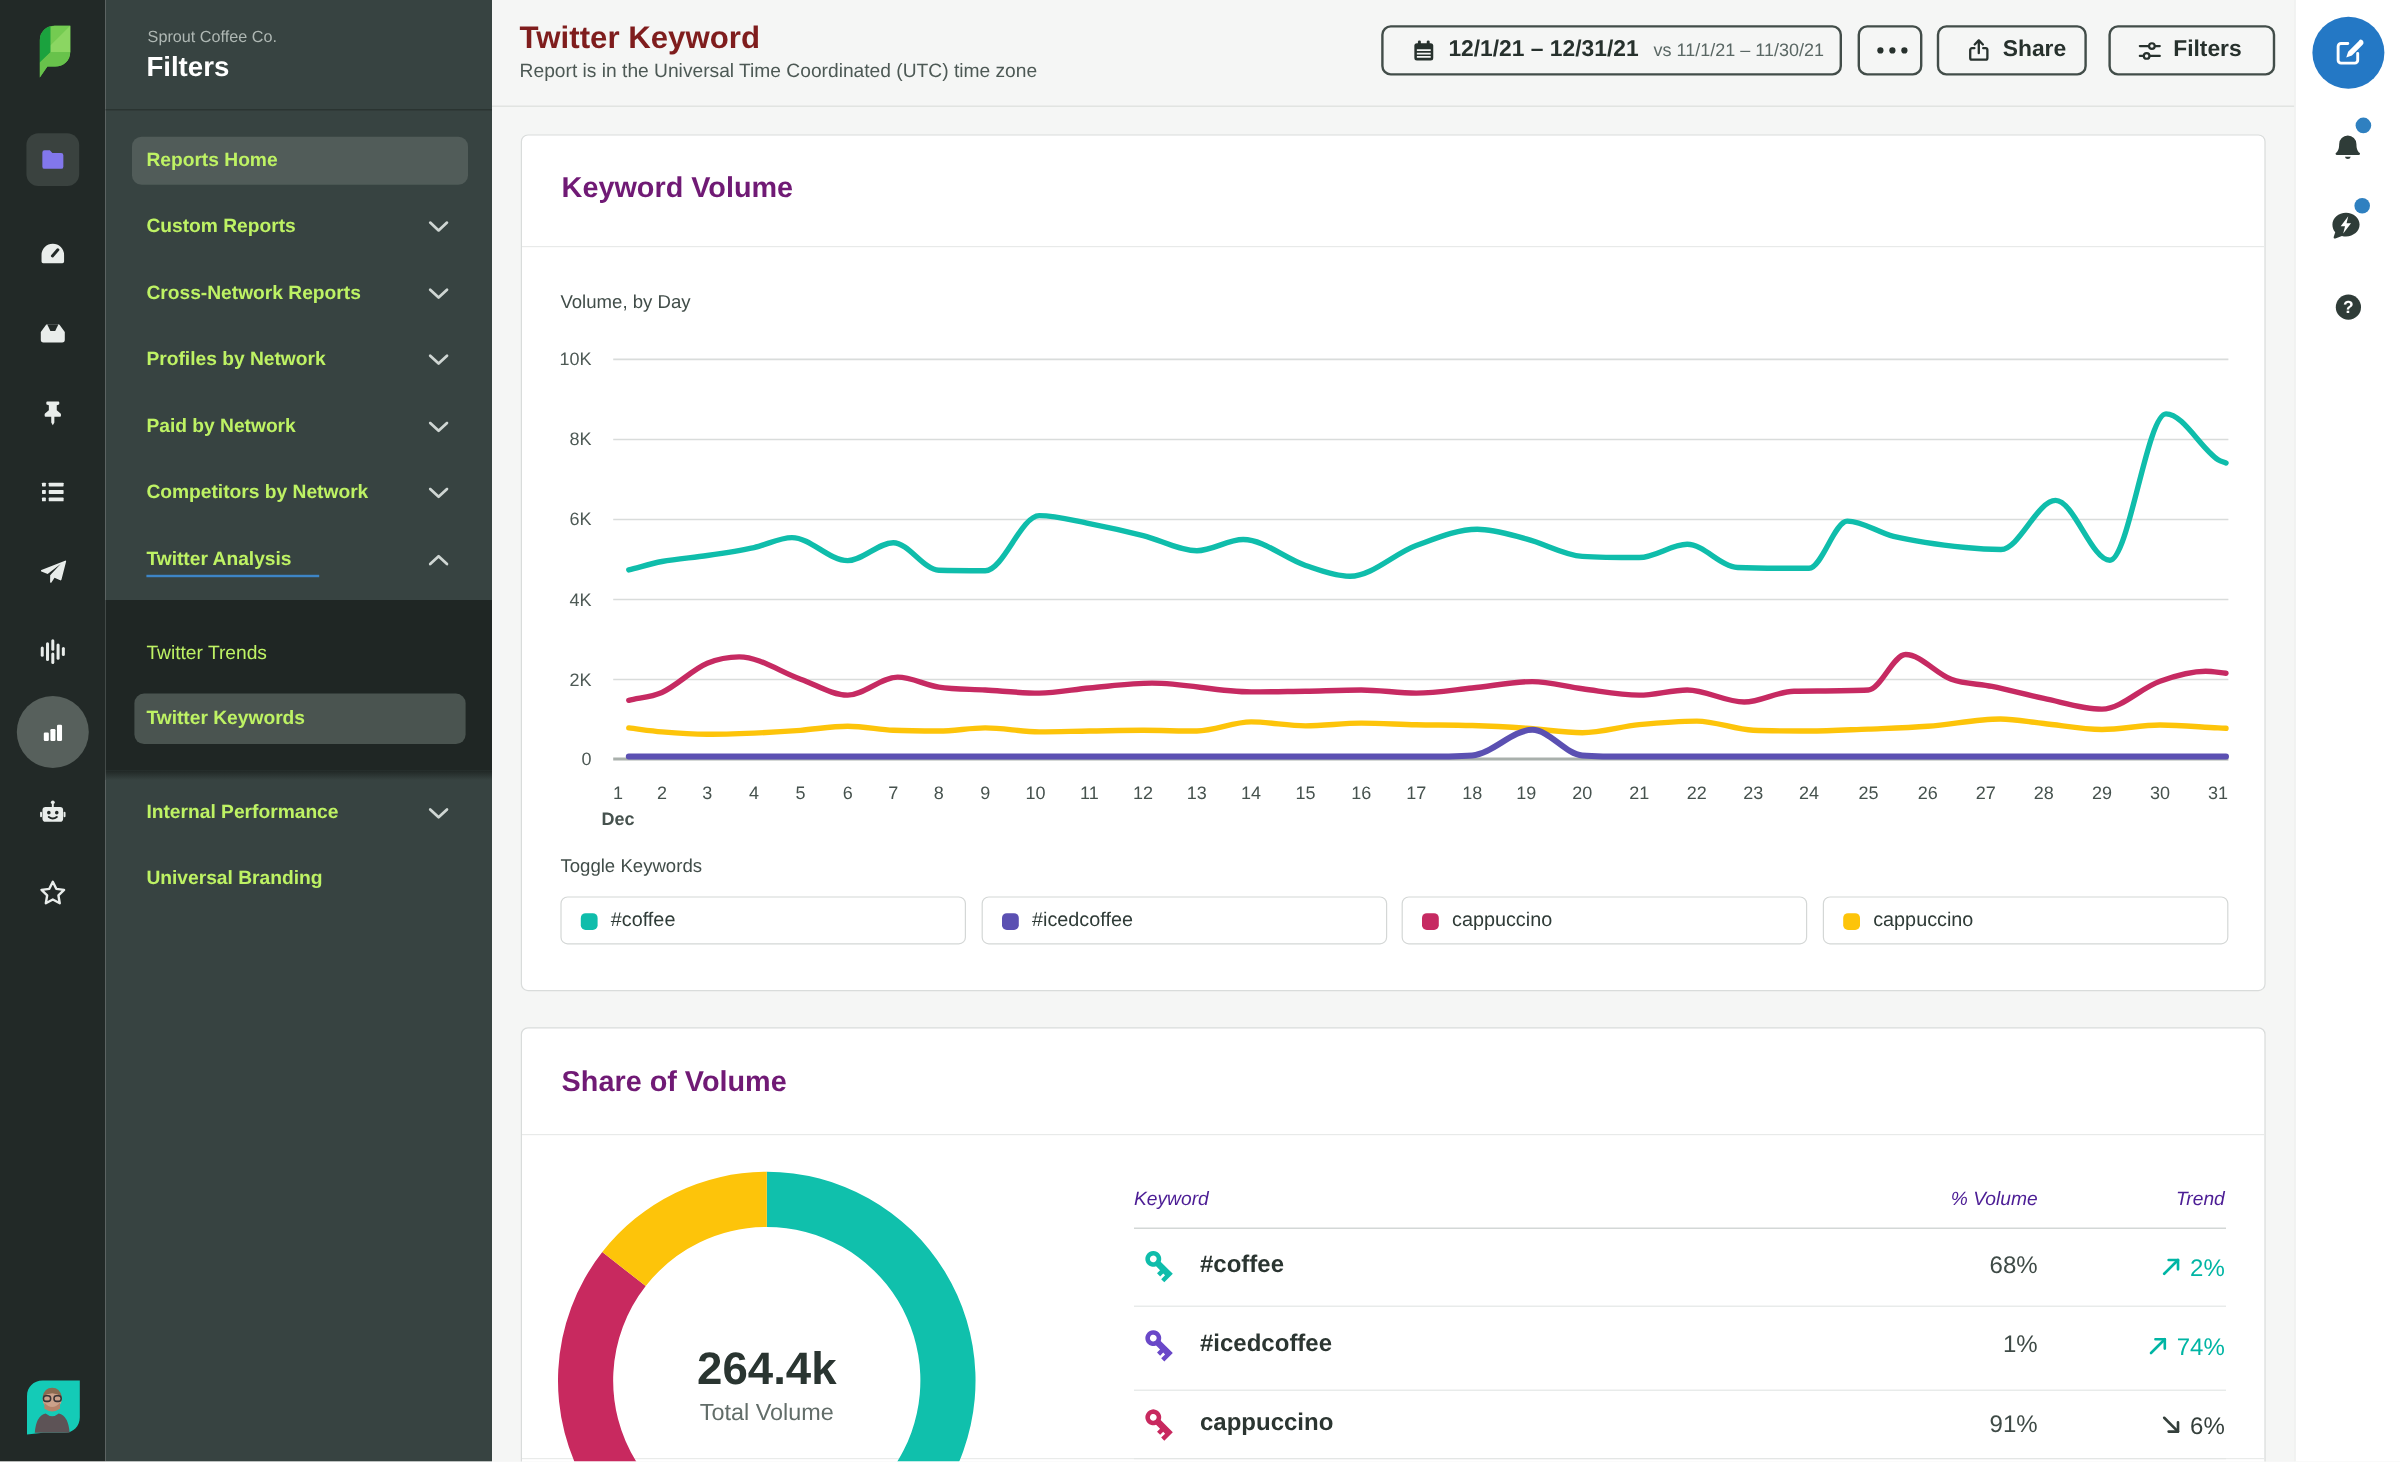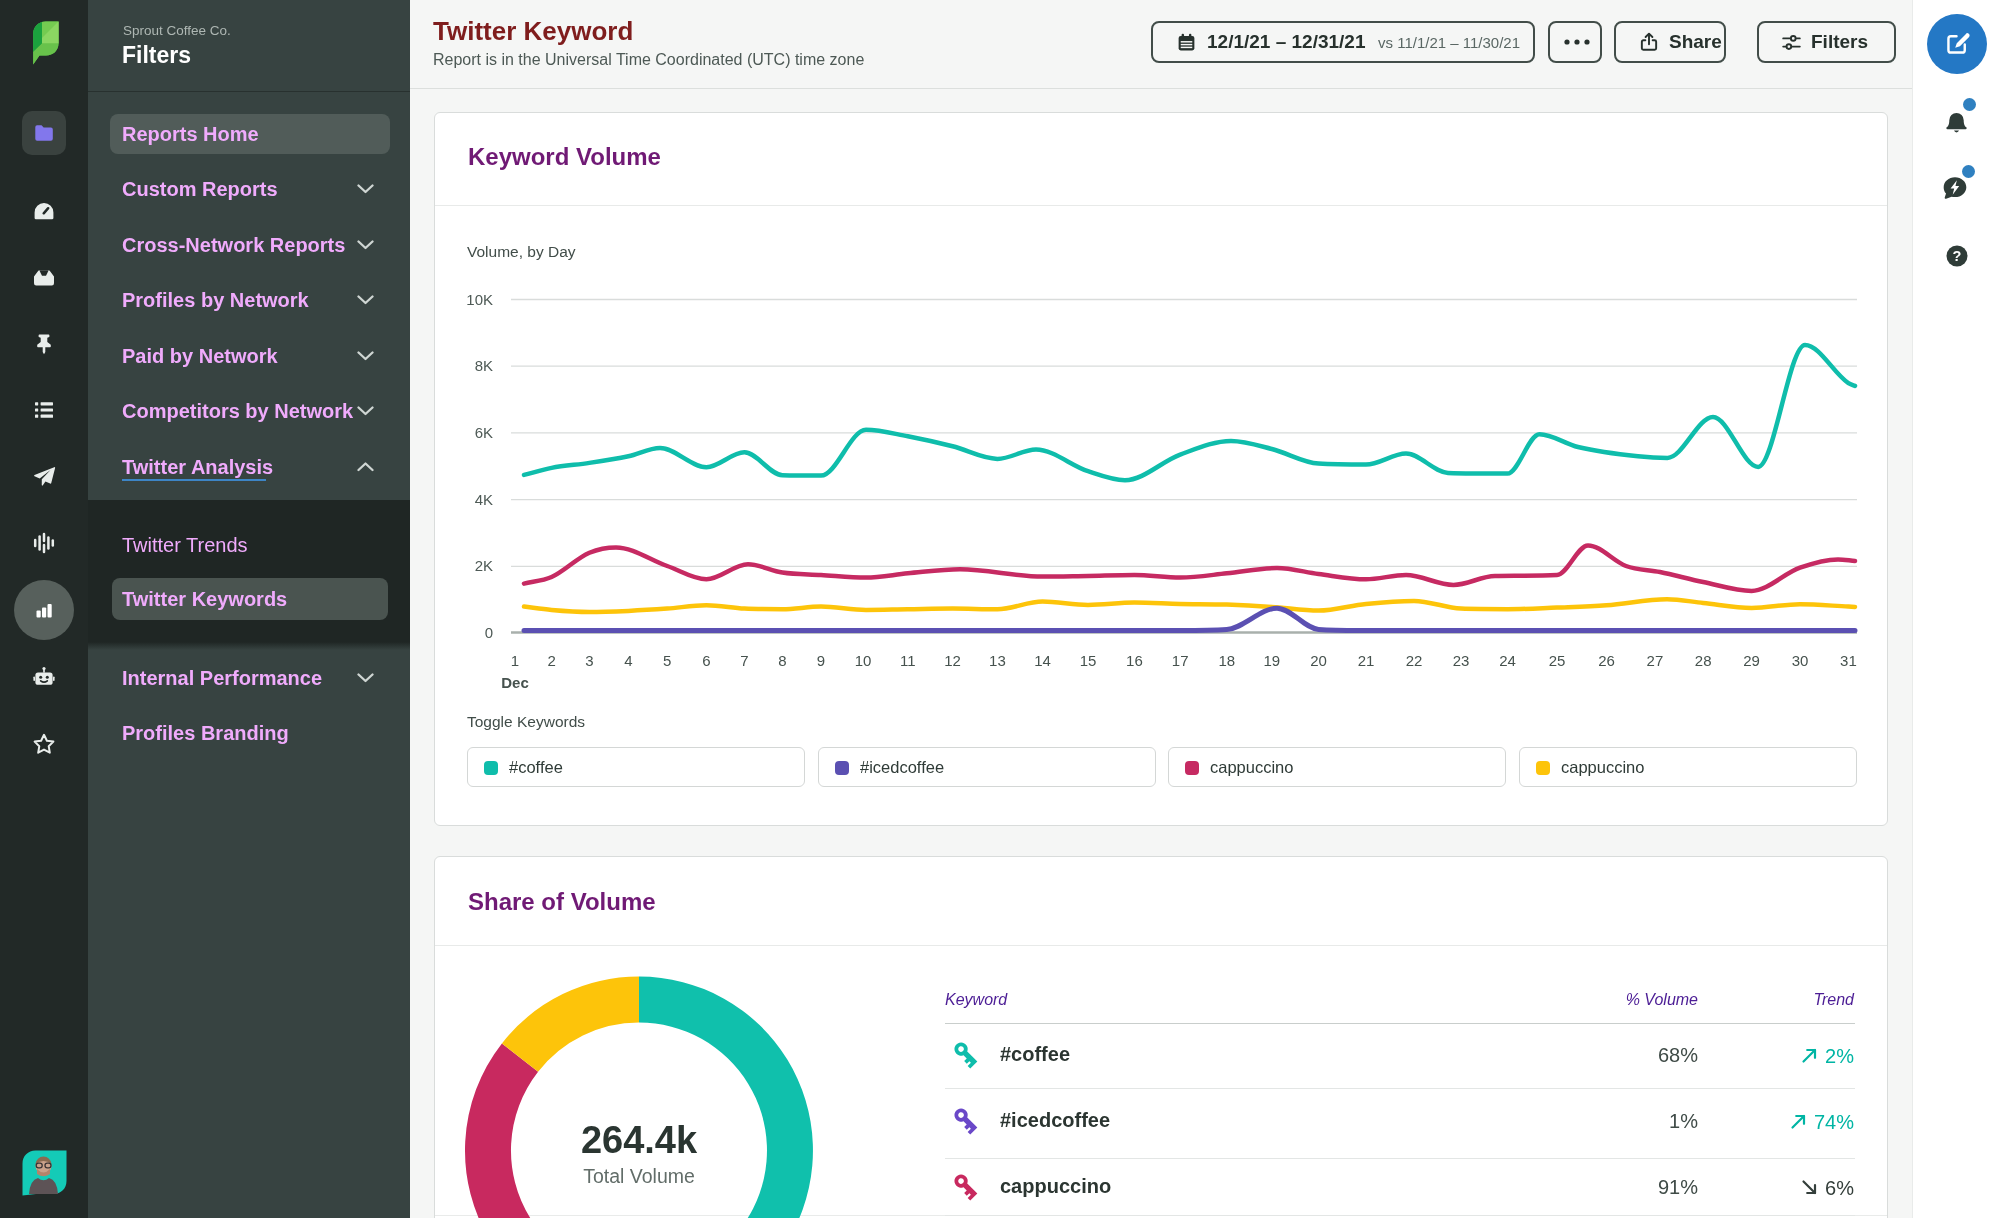--- a/index.html
+++ b/index.html
@@ -2,21 +2,21 @@
 <html><head><meta charset="utf-8">
 <style>
 *{margin:0;padding:0;box-sizing:border-box;}
 body{font-family:"Liberation Sans",sans-serif;}
 #app{position:relative;width:2000px;height:1218px;overflow:hidden;background:#f5f6f5;}
 .abs{position:absolute;}
 #rail{position:absolute;left:0;top:0;width:88px;height:1218px;background:#222927;}
 #side{position:absolute;left:88px;top:0;width:322px;height:1218px;background:#374341;}
 #main{position:absolute;left:410px;top:0;width:1502px;height:1218px;background:#f5f6f5;}
 #rrail{position:absolute;left:1912px;top:0;width:88px;height:1218px;background:#fff;border-left:1px solid #e9ebea;}
-.mi{position:absolute;left:34px;width:276px;height:52px;line-height:40px;font-size:20px;font-weight:700;color:#f0abfc;}
+.mi{position:absolute;left:34px;width:276px;height:52px;line-height:40px;font-size:16px;font-weight:700;color:#bef264;}
 .chev{position:absolute;right:24px;line-height:0;}
 .card{position:absolute;background:#fff;border:1px solid #d9dcdb;border-radius:6px;}
 .ctitle{position:absolute;left:33px;font-size:24px;font-weight:700;color:#701a75;}
 .tbox{position:absolute;top:635px;width:338px;height:40px;border:1px solid #d4d7d6;border-radius:6px;background:#fff;}
 .sw{position:absolute;left:16px;top:13px;width:14px;height:14px;border-radius:4px;}
 .tlabel{position:absolute;left:41px;top:0;line-height:38px;font-size:16.5px;color:#2f3b37;}
 .btn{position:absolute;top:21px;height:42px;border:2px solid #424d49;border-radius:8px;background:transparent;font-size:19px;font-weight:700;color:#27312d;}
 .thead{position:absolute;font-size:16px;color:#4c1d95;font-style:italic;}
 .kw{position:absolute;left:566px;font-size:20px;font-weight:700;color:#2b3531;}
 .pct{position:absolute;width:100px;text-align:right;font-size:20px;color:#3f4b47;}
@@ -130,21 +130,21 @@
           </svg></span></div>
 <div class="abs" style="left:34px;top:478.5px;width:144px;height:2.5px;background:#3d85c6"></div>
 <div class="abs" style="left:0;top:500px;width:322px;height:142px;background:#1f2624"></div>
 <div class="abs" style="left:0;top:642px;width:322px;height:8px;background:linear-gradient(#1f2624,#374341)"></div>
 <div class="mi" style="top:524.5px;font-weight:400">Twitter Trends</div>
 <div class="abs" style="left:24px;top:578px;width:276px;height:42px;border-radius:8px;background:#4a5450"></div>
 <div class="mi" style="top:579px;font-weight:700">Twitter Keywords</div>
 <div class="mi" style="top:657.5px">Internal Performance<span class="chev" style="top:15px"><svg width="17" height="10" viewBox="0 0 17 10">
             <path d="M1.5,1.5 L8.5,8 L15.5,1.5" fill="none" stroke="#cfd6d3" stroke-width="2.3" stroke-linecap="round" stroke-linejoin="round"></path>
           </svg></span></div>
-<div class="mi" style="top:713px">Profiles Branding</div>
+<div class="mi" style="top:713px">Universal Branding</div>
 </div>
 <div id="main">
 <div class="abs" style="left:0;top:88px;width:1502px;height:1px;background:#dcdfdd"></div>
 <div class="abs" style="left:23px;top:16px;font-size:26px;font-weight:700;color:#7f1d1d">Twitter Keyword</div>
 <div class="abs" style="left:23px;top:51px;font-size:16px;color:#4d5955">Report is in the Universal Time Coordinated (UTC) time zone</div>
 <div class="btn" style="left:741px;width:384px;">
 <svg class="abs" style="left:23px;top:9px" width="21" height="21" viewBox="0 0 24 24">
           <g fill="#27312d">
             <rect x="3" y="4.5" width="18" height="16.5" rx="2.4"></rect>
             <rect x="6.4" y="2" width="2.8" height="5" rx="1.3"></rect>
@@ -161,21 +161,21 @@
       </div>
 <div class="btn" style="left:1138px;width:54px;">
         <svg class="abs" style="left:14px;top:16px" width="26" height="6" viewBox="0 0 26 6">
           <g fill="#27312d">
             <circle cx="3" cy="3" r="2.6"></circle>
             <circle cx="13" cy="3" r="2.6"></circle>
             <circle cx="23" cy="3" r="2.6"></circle>
           </g>
         </svg>
       </div>
-<div class="btn" style="left:1204px;width:112px;">
+<div class="btn" style="left:1204px;width:125px;">
         <svg class="abs" style="left:22px;top:8px" width="22" height="22" viewBox="0 0 24 24">
           <g fill="none" stroke="#27312d" stroke-width="2.1" stroke-linecap="round" stroke-linejoin="round">
             <path d="M8,10 H5.8 a1.6,1.6 0 0 0 -1.6,1.6 v7.2 a1.6,1.6 0 0 0 1.6,1.6 h12.4 a1.6,1.6 0 0 0 1.6,-1.6 v-7.2 a1.6,1.6 0 0 0 -1.6,-1.6 H16"></path>
             <line x1="12" y1="14.5" x2="12" y2="3.4"></line>
             <path d="M8.3,6.6 L12,2.9 L15.7,6.6"></path>
           </g>
         </svg>
         <span class="abs" style="left:53px;top:8px">Share</span>
       </div>
 <div class="btn" style="left:1347px;width:139px;">

